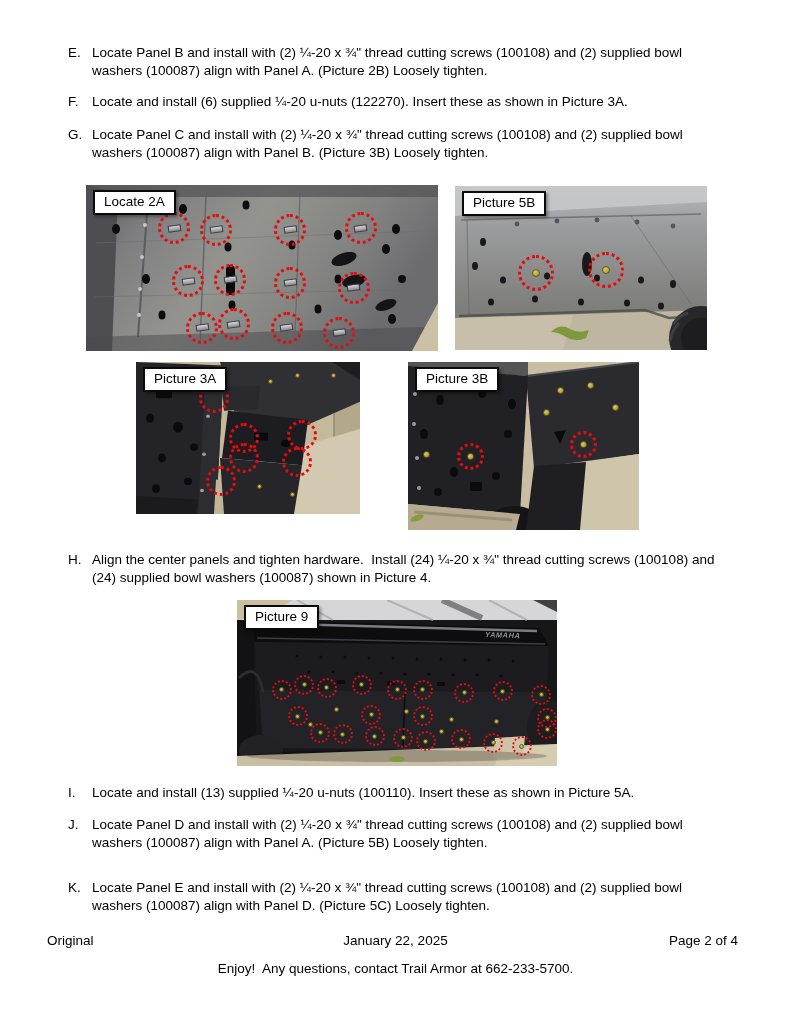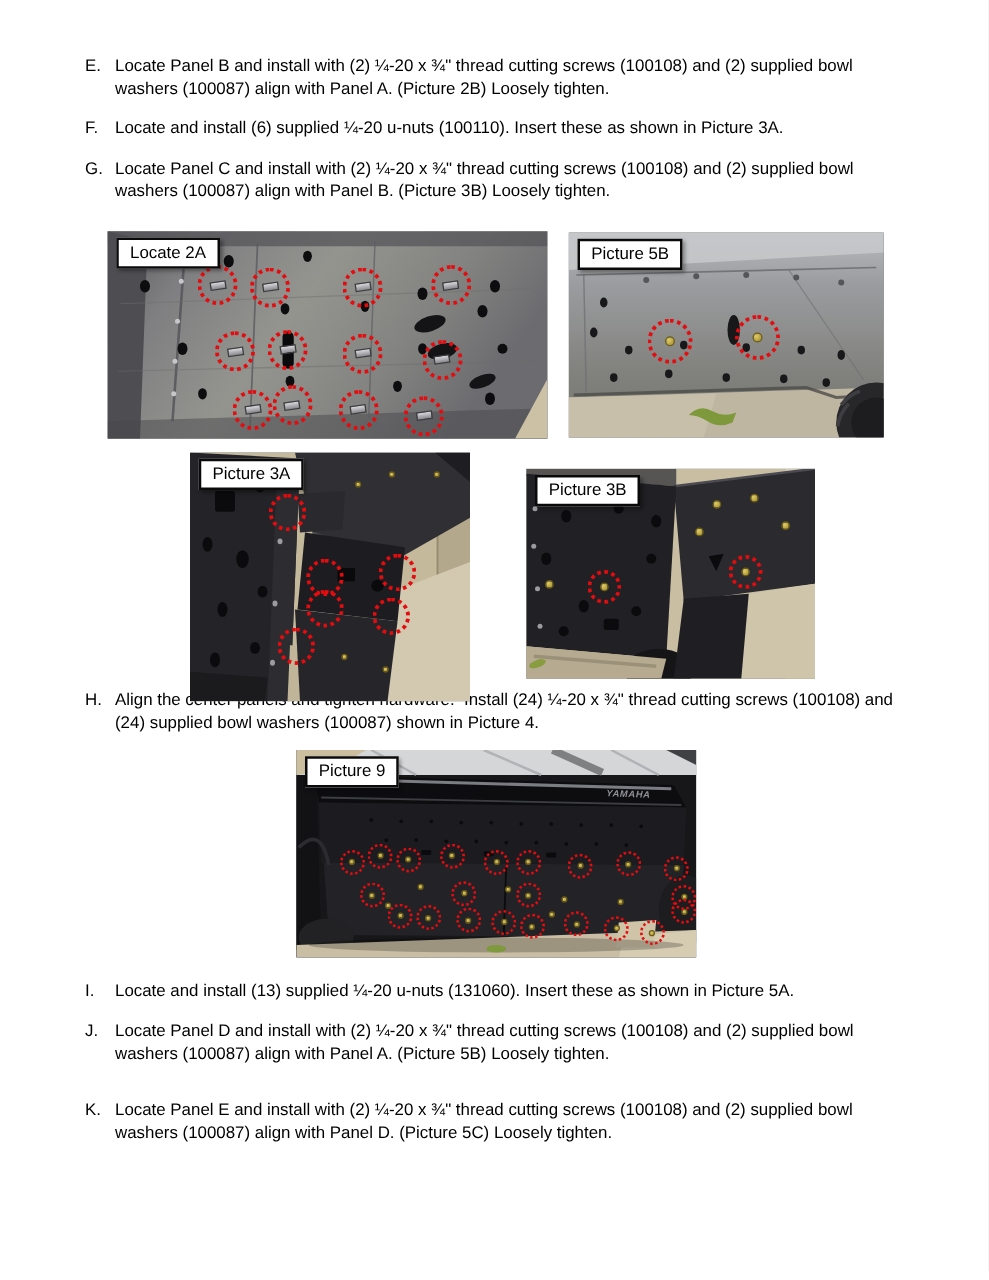--- a/index.html
+++ b/index.html
@@ -34,33 +34,33 @@
 <body>
 
 <div class="page">
 
   <div class="item" style="top:44px">
     <span class="letter">E.</span>
     <span class="itext">Locate Panel B and install with (2) ¼-20 x ¾" thread cutting screws (100108) and (2) supplied bowl washers (100087) align with Panel A. (Picture 2B) Loosely tighten.</span>
   </div>
   <div class="item" style="top:93px">
     <span class="letter">F.</span>
-    <span class="itext">Locate and install (6) supplied ¼-20 u-nuts (100110). Insert these as shown in Picture 3A.</span>
+    <span class="itext">Locate and install (6) supplied ¼-20 u-nuts (122270). Insert these as shown in Picture 3A.</span>
   </div>
   <div class="item" style="top:126px">
     <span class="letter">G.</span>
     <span class="itext">Locate Panel C and install with (2) ¼-20 x ¾" thread cutting screws (100108) and (2) supplied bowl washers (100087) align with Panel B. (Picture 3B) Loosely tighten.</span>
   </div>
   <div class="item" style="top:551px">
     <span class="letter">H.</span>
     <span class="itext">Align the center panels and tighten hardware.  Install (24) ¼-20 x ¾" thread cutting screws (100108) and (24) supplied bowl washers (100087) shown in Picture 4.</span>
   </div>
   <div class="item" style="top:784px">
     <span class="letter">I.</span>
-    <span class="itext">Locate and install (13) supplied ¼-20 u-nuts (131060). Insert these as shown in Picture 5A.</span>
+    <span class="itext">Locate and install (13) supplied ¼-20 u-nuts (100110). Insert these as shown in Picture 5A.</span>
   </div>
   <div class="item" style="top:816px">
     <span class="letter">J.</span>
     <span class="itext">Locate Panel D and install with (2) ¼-20 x ¾" thread cutting screws (100108) and (2) supplied bowl washers (100087) align with Panel A. (Picture 5B) Loosely tighten.</span>
   </div>
   <div class="item" style="top:879px">
     <span class="letter">K.</span>
     <span class="itext">Locate Panel E and install with (2) ¼-20 x ¾" thread cutting screws (100108) and (2) supplied bowl washers (100087) align with Panel D. (Picture 5C) Loosely tighten.</span>
   </div>
 
@@ -193,21 +193,21 @@
     </svg>
     <div class="marker-layer">
         <div class="screw" style="left: 32%; top: 53%; width: 8px; height: 8px; margin: -4px 0px 0px -4px;"></div>
         <div class="screw" style="left: 60%; top: 51%; width: 8px; height: 8px; margin: -4px 0px 0px -4px;"></div>
         <div class="marker" style="border-width: 3px; left: 32%; top: 53%; width: 36px; height: 36px; margin: -18px 0px 0px -18px;"></div>
         <div class="marker" style="border-width: 3px; left: 60%; top: 51%; width: 36px; height: 36px; margin: -18px 0px 0px -18px;"></div>
       </div>
     <div class="pic-label"><span>Picture 5B</span></div>
   </figure>
 
-  <figure class="photo" style="left:152px;top:362px;width:224px;height:199px;margin:0">
+  <figure class="photo" style="left:136px;top:362px;width:224px;height:152px;margin:0">
     <svg viewBox="0 0 224 168" preserveAspectRatio="none">
       <rect width="224" height="168" fill="#c5b99c"></rect>
       <rect x="198" width="26" height="168" fill="#b3a88c"></rect>
       <path d="M198,0 L198,168" stroke="#968b70" stroke-width="1.5"></path>
       <polygon points="150,98 224,74 224,168 142,168" fill="#d3c9b0"></polygon>
       <polygon points="84,0 224,0 224,44 162,74 98,54" fill="#303034"></polygon>
       <path d="M98,54 L162,74" stroke="#46464c" stroke-width="2" opacity="0.8"></path>
       <polygon points="196,0 224,0 224,20" fill="#1e1e22"></polygon>
       <polygon points="86,28 124,26 122,52 88,54" fill="#2a2a2e"></polygon>
       <polygon points="0,0 88,4 80,168 0,168" fill="#242428"></polygon>
@@ -244,21 +244,21 @@
         <div class="marker" style="border-width: 3px; left: 35%; top: 24%; width: 30px; height: 30px; margin: -15px 0px 0px -15px;"></div>
         <div class="marker" style="border-width: 3px; left: 48%; top: 50%; width: 30px; height: 30px; margin: -15px 0px 0px -15px;"></div>
         <div class="marker" style="border-width: 3px; left: 74%; top: 48%; width: 30px; height: 30px; margin: -15px 0px 0px -15px;"></div>
         <div class="marker" style="border-width: 3px; left: 48%; top: 63%; width: 30px; height: 30px; margin: -15px 0px 0px -15px;"></div>
         <div class="marker" style="border-width: 3px; left: 72%; top: 66%; width: 30px; height: 30px; margin: -15px 0px 0px -15px;"></div>
         <div class="marker" style="border-width: 3px; left: 38%; top: 78%; width: 30px; height: 30px; margin: -15px 0px 0px -15px;"></div>
       </div>
     <div class="pic-label"><span>Picture 3A</span></div>
   </figure>
 
-  <figure class="photo" style="left:408px;top:362px;width:231px;height:168px;margin:13px">
+  <figure class="photo" style="left:408px;top:362px;width:231px;height:168px;margin:0">
     <svg viewBox="0 0 231 168" preserveAspectRatio="none">
       <rect width="231" height="168" fill="#c9bea2"></rect>
       <rect x="208" width="23" height="168" fill="#d5ccb2"></rect>
       <polygon points="118,14 231,0 231,92 126,106" fill="#2b2b2f"></polygon>
       <path d="M118,14 L231,0" stroke="#4a4a50" stroke-width="2"></path>
       <polygon points="146,70 158,68 152,82" fill="#0b0b0d"></polygon>
       <polygon points="0,0 120,0 120,14 0,6" fill="#3b3b40" opacity="0.8"></polygon>
       <polygon points="0,4 120,14 112,152 0,142" fill="#212125"></polygon>
       <g fill="#0b0b0d">
         <ellipse cx="32" cy="38" rx="4" ry="5"></ellipse>
@@ -399,14 +399,20 @@
         <div class="marker" style="border-width: 2.5px; left: 43%; top: 82%; width: 20px; height: 20px; margin: -10px 0px 0px -10px;"></div>
         <div class="marker" style="border-width: 2.5px; left: 52%; top: 83%; width: 20px; height: 20px; margin: -10px 0px 0px -10px;"></div>
         <div class="marker" style="border-width: 2.5px; left: 59%; top: 85%; width: 20px; height: 20px; margin: -10px 0px 0px -10px;"></div>
         <div class="marker" style="border-width: 2.5px; left: 70%; top: 84%; width: 20px; height: 20px; margin: -10px 0px 0px -10px;"></div>
         <div class="marker" style="border-width: 2.5px; left: 80%; top: 86%; width: 20px; height: 20px; margin: -10px 0px 0px -10px;"></div>
         <div class="marker" style="border-width: 2.5px; left: 89%; top: 88%; width: 20px; height: 20px; margin: -10px 0px 0px -10px;"></div>
       </div>
     <div class="pic-label"><span>Picture 9</span></div>
   </figure>
 
+  <div class="footer-row">
+    <span class="f-left">Original</span>
+    <span class="f-center">January 22, 2025</span>
+    <span class="f-right">Page 2 of 4</span>
+  </div>
+  <div class="contact">Enjoy!  Any questions, contact Trail Armor at 662-233-5700.</div>
 
 </div>
 
 </body></html>

